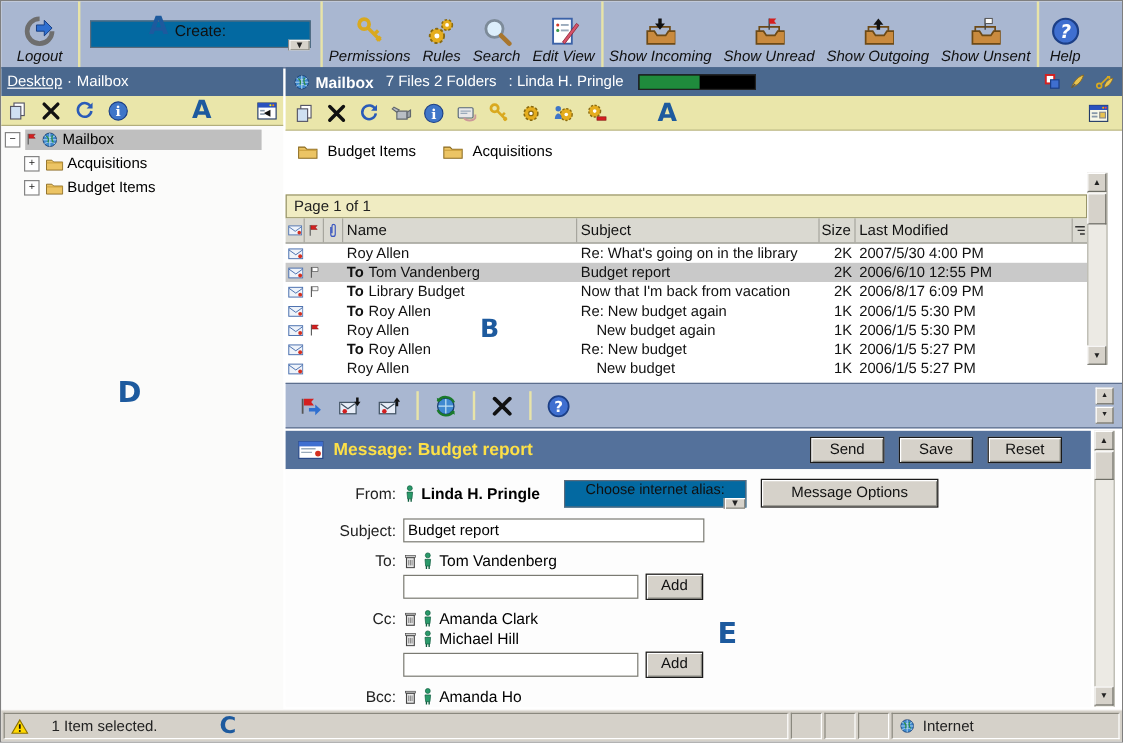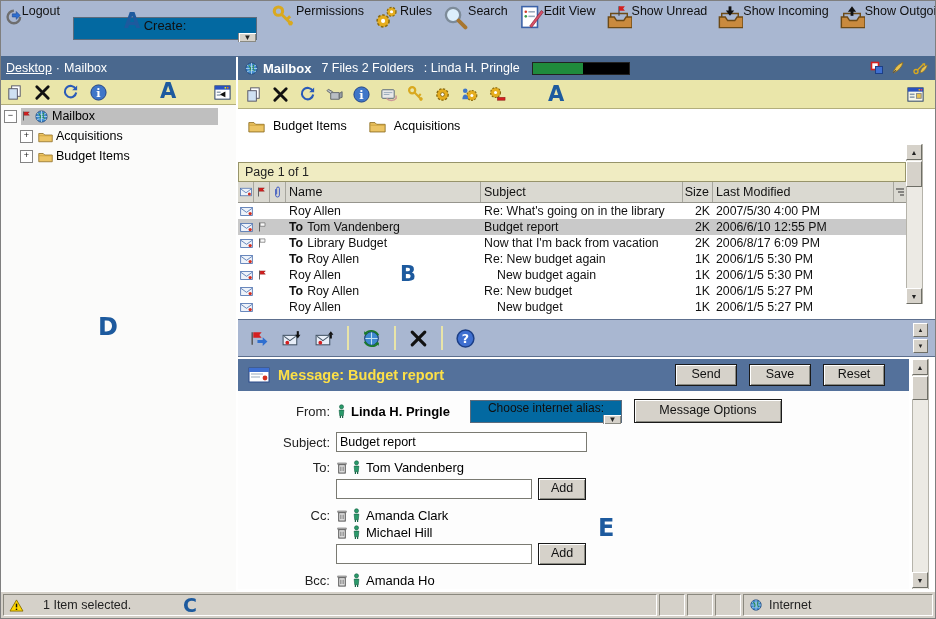--- a/index.html
+++ b/index.html
@@ -4,22 +4,22 @@
 <style>
   html,body{margin:0;padding:0;background:#fff;}
   #app{position:relative;width:936px;height:619px;border:1px solid #7f7f7f;box-sizing:border-box;
        font-family:"Liberation Sans",sans-serif;background:#fff;overflow:hidden;}
   .abs{position:absolute;}
   .ic{display:block;width:20px;height:20px;}
   
   #top-toolbar{left:0;top:0;width:934px;height:55px;background:#a9b7d1;border-bottom:1px solid #5d6f8e;
                display:flex;align-items:stretch;}
   .vsep{width:2px;background:#e8e4a8;align-self:stretch;}
-  .tbtn{display:flex;flex-direction:row;justify-content:flex-end;
-        padding:3px 5px 2px 5px;cursor:default;}
+  .tbtn{display:flex;flex-direction:column;align-items:center;justify-content:flex-end;
+        padding:3px 5px 2px 5px;cursor:default;font-style:italic;}
   .tbtn .ic{width:26px;height:26px;margin-bottom:1px;}
   .tlbl{font-size:12.5px;color:#101010;white-space:nowrap;}
   #logout-btn{width:54px;}
   #create-area{display:flex;align-items:center;padding:0 8px;}
   .combo{display:flex;align-items:center;background:#0369a1;border:1px solid #5c6b7c;height:21px;flex-direction:column;}
   .combo .cval{font-size:13px;padding:0 6px;color:#101010;white-space:nowrap;}
   .combo .carrow{margin-left:auto;width:17px;height:19px;background:#d6d2ca;
         border-left:1px solid #888;display:flex;align-items:center;justify-content:center;
         font-size:8px;color:#222;box-shadow:inset 1px 1px 0 #fff,inset -1px -1px 0 #8a8a82;}
   #create-combo{width:182px;}
@@ -373,29 +373,29 @@
           <svg class="ic" style="">
             <use href="#i-editview"></use>
           </svg>
           <div class="tlbl">Edit View</div>
         </div>
       </div>
     <div class="vsep"></div>
     <div id="grp-show" style="display:flex">
         <div class="tbtn">
           <svg class="ic" style="">
+            <use href="#i-tray-in"></use>
+          </svg>
+          <div class="tlbl">Show Incoming</div>
+        </div>
+        <div class="tbtn">
+          <svg class="ic" style="">
             <use href="#i-tray-unread"></use>
           </svg>
           <div class="tlbl">Show Unread</div>
-        </div>
-        <div class="tbtn">
-          <svg class="ic" style="">
-            <use href="#i-tray-in"></use>
-          </svg>
-          <div class="tlbl">Show Incoming</div>
         </div>
         <div class="tbtn">
           <svg class="ic" style="">
             <use href="#i-tray-out"></use>
           </svg>
           <div class="tlbl">Show Outgoing</div>
         </div>
         <div class="tbtn">
           <svg class="ic" style="">
             <use href="#i-tray-unsent"></use>

